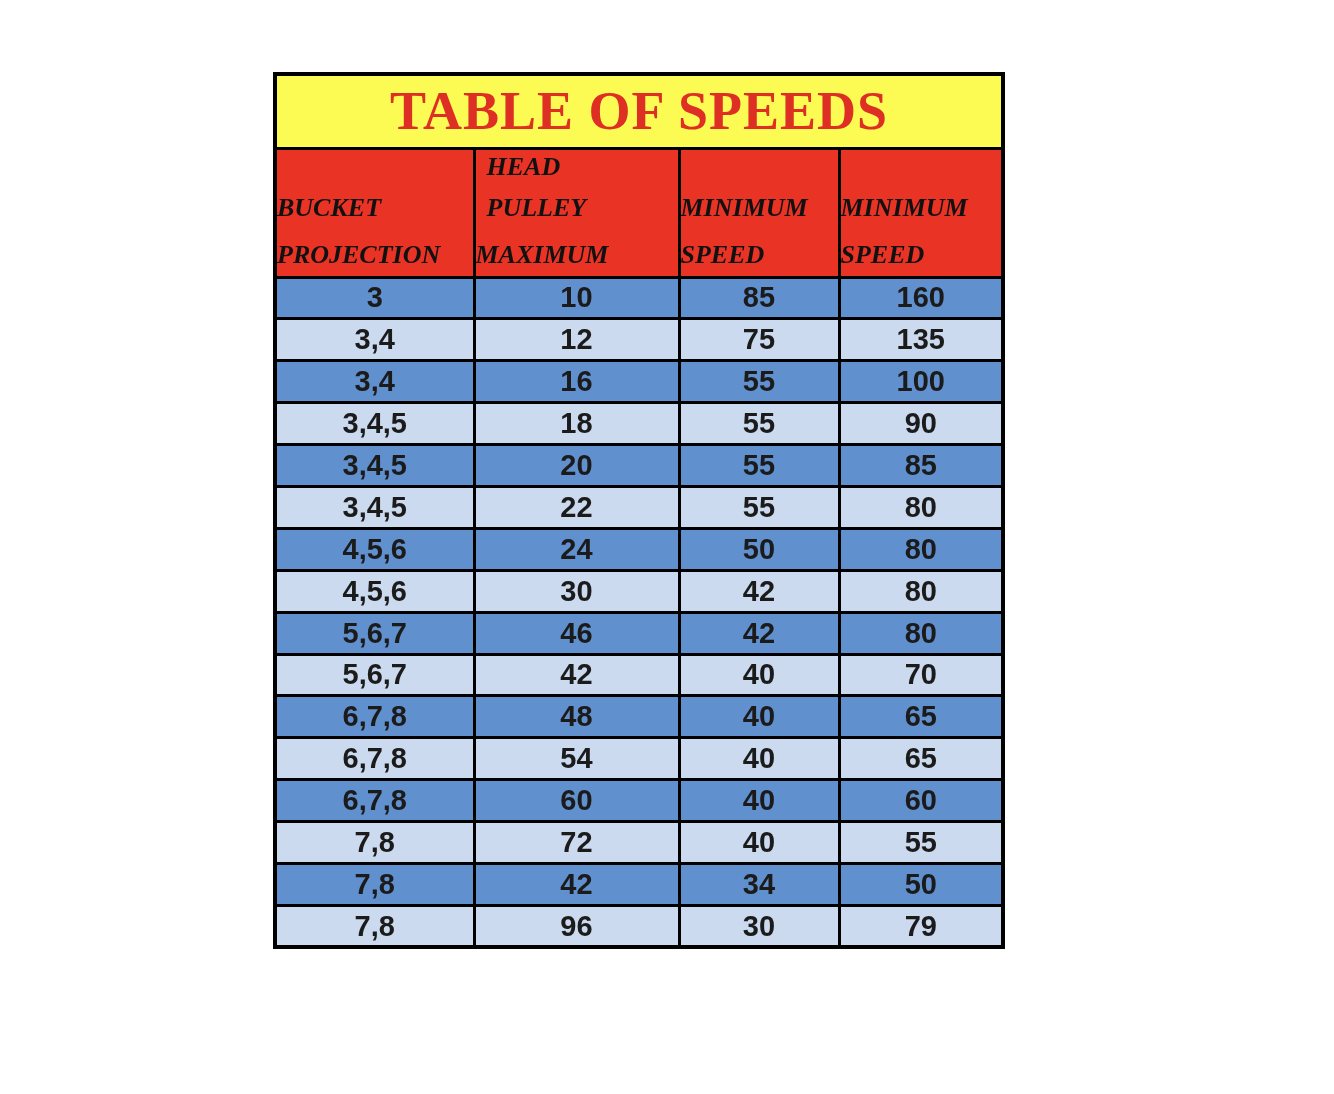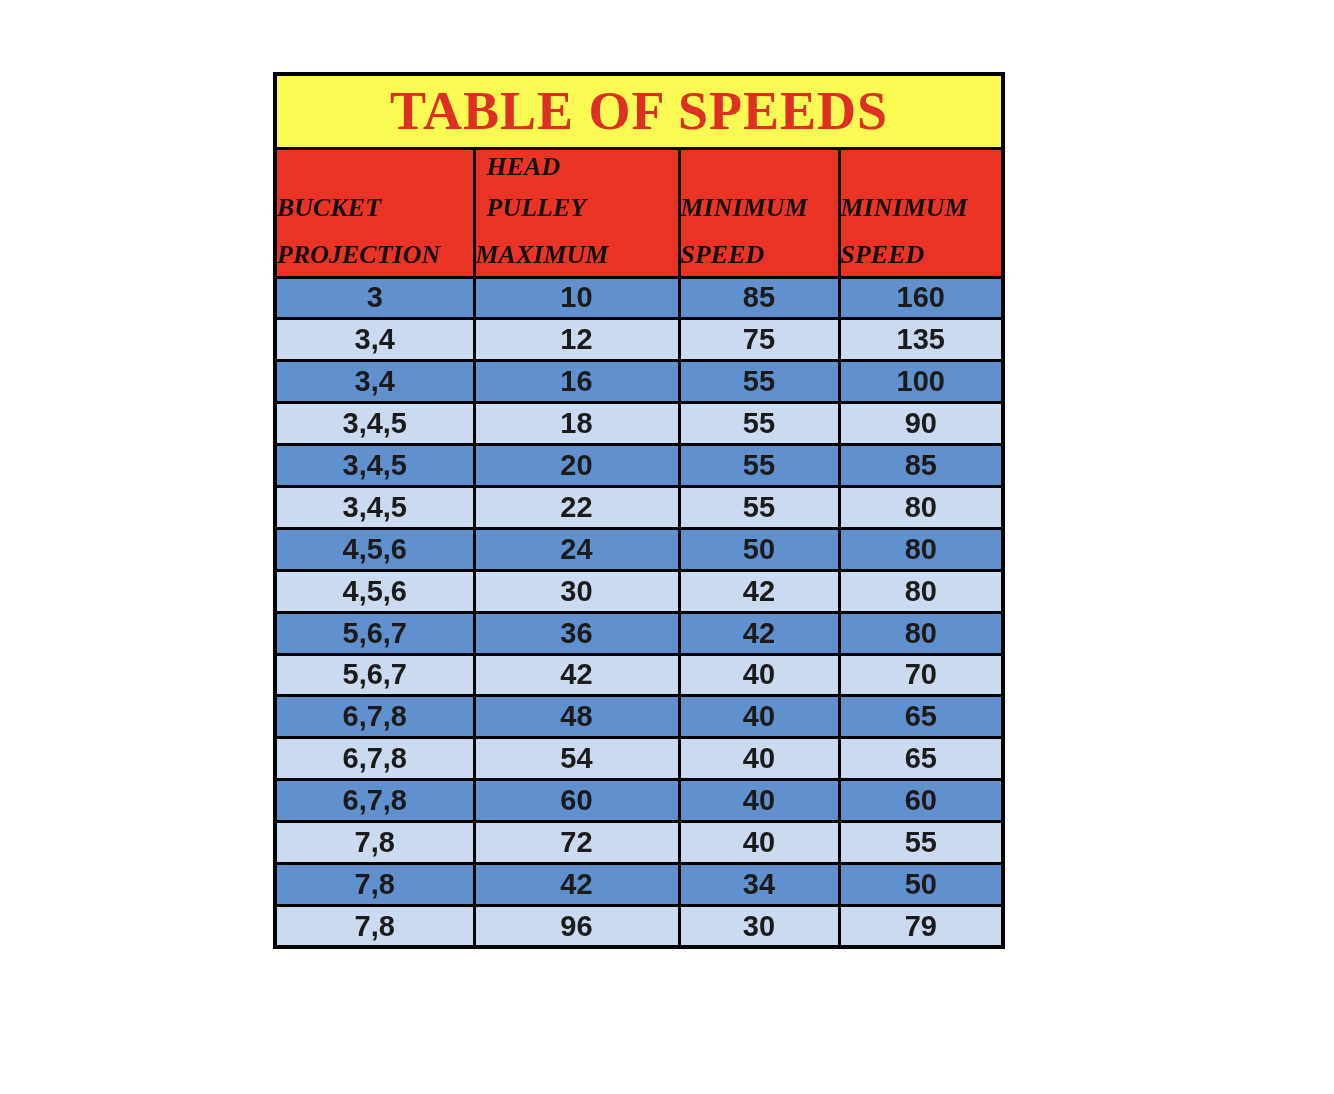--- a/index.html
+++ b/index.html
@@ -173,21 +173,21 @@
           <td class="data-cell">80</td>
         </tr>
         <tr class="light">
           <td class="data-cell">4,5,6</td>
           <td class="data-cell">30</td>
           <td class="data-cell">42</td>
           <td class="data-cell">80</td>
         </tr>
         <tr class="dark">
           <td class="data-cell">5,6,7</td>
-          <td class="data-cell">36</td>
+          <td class="data-cell">46</td>
           <td class="data-cell">42</td>
           <td class="data-cell">80</td>
         </tr>
         <tr class="light">
           <td class="data-cell">5,6,7</td>
           <td class="data-cell">42</td>
           <td class="data-cell">40</td>
           <td class="data-cell">70</td>
         </tr>
         <tr class="dark">

